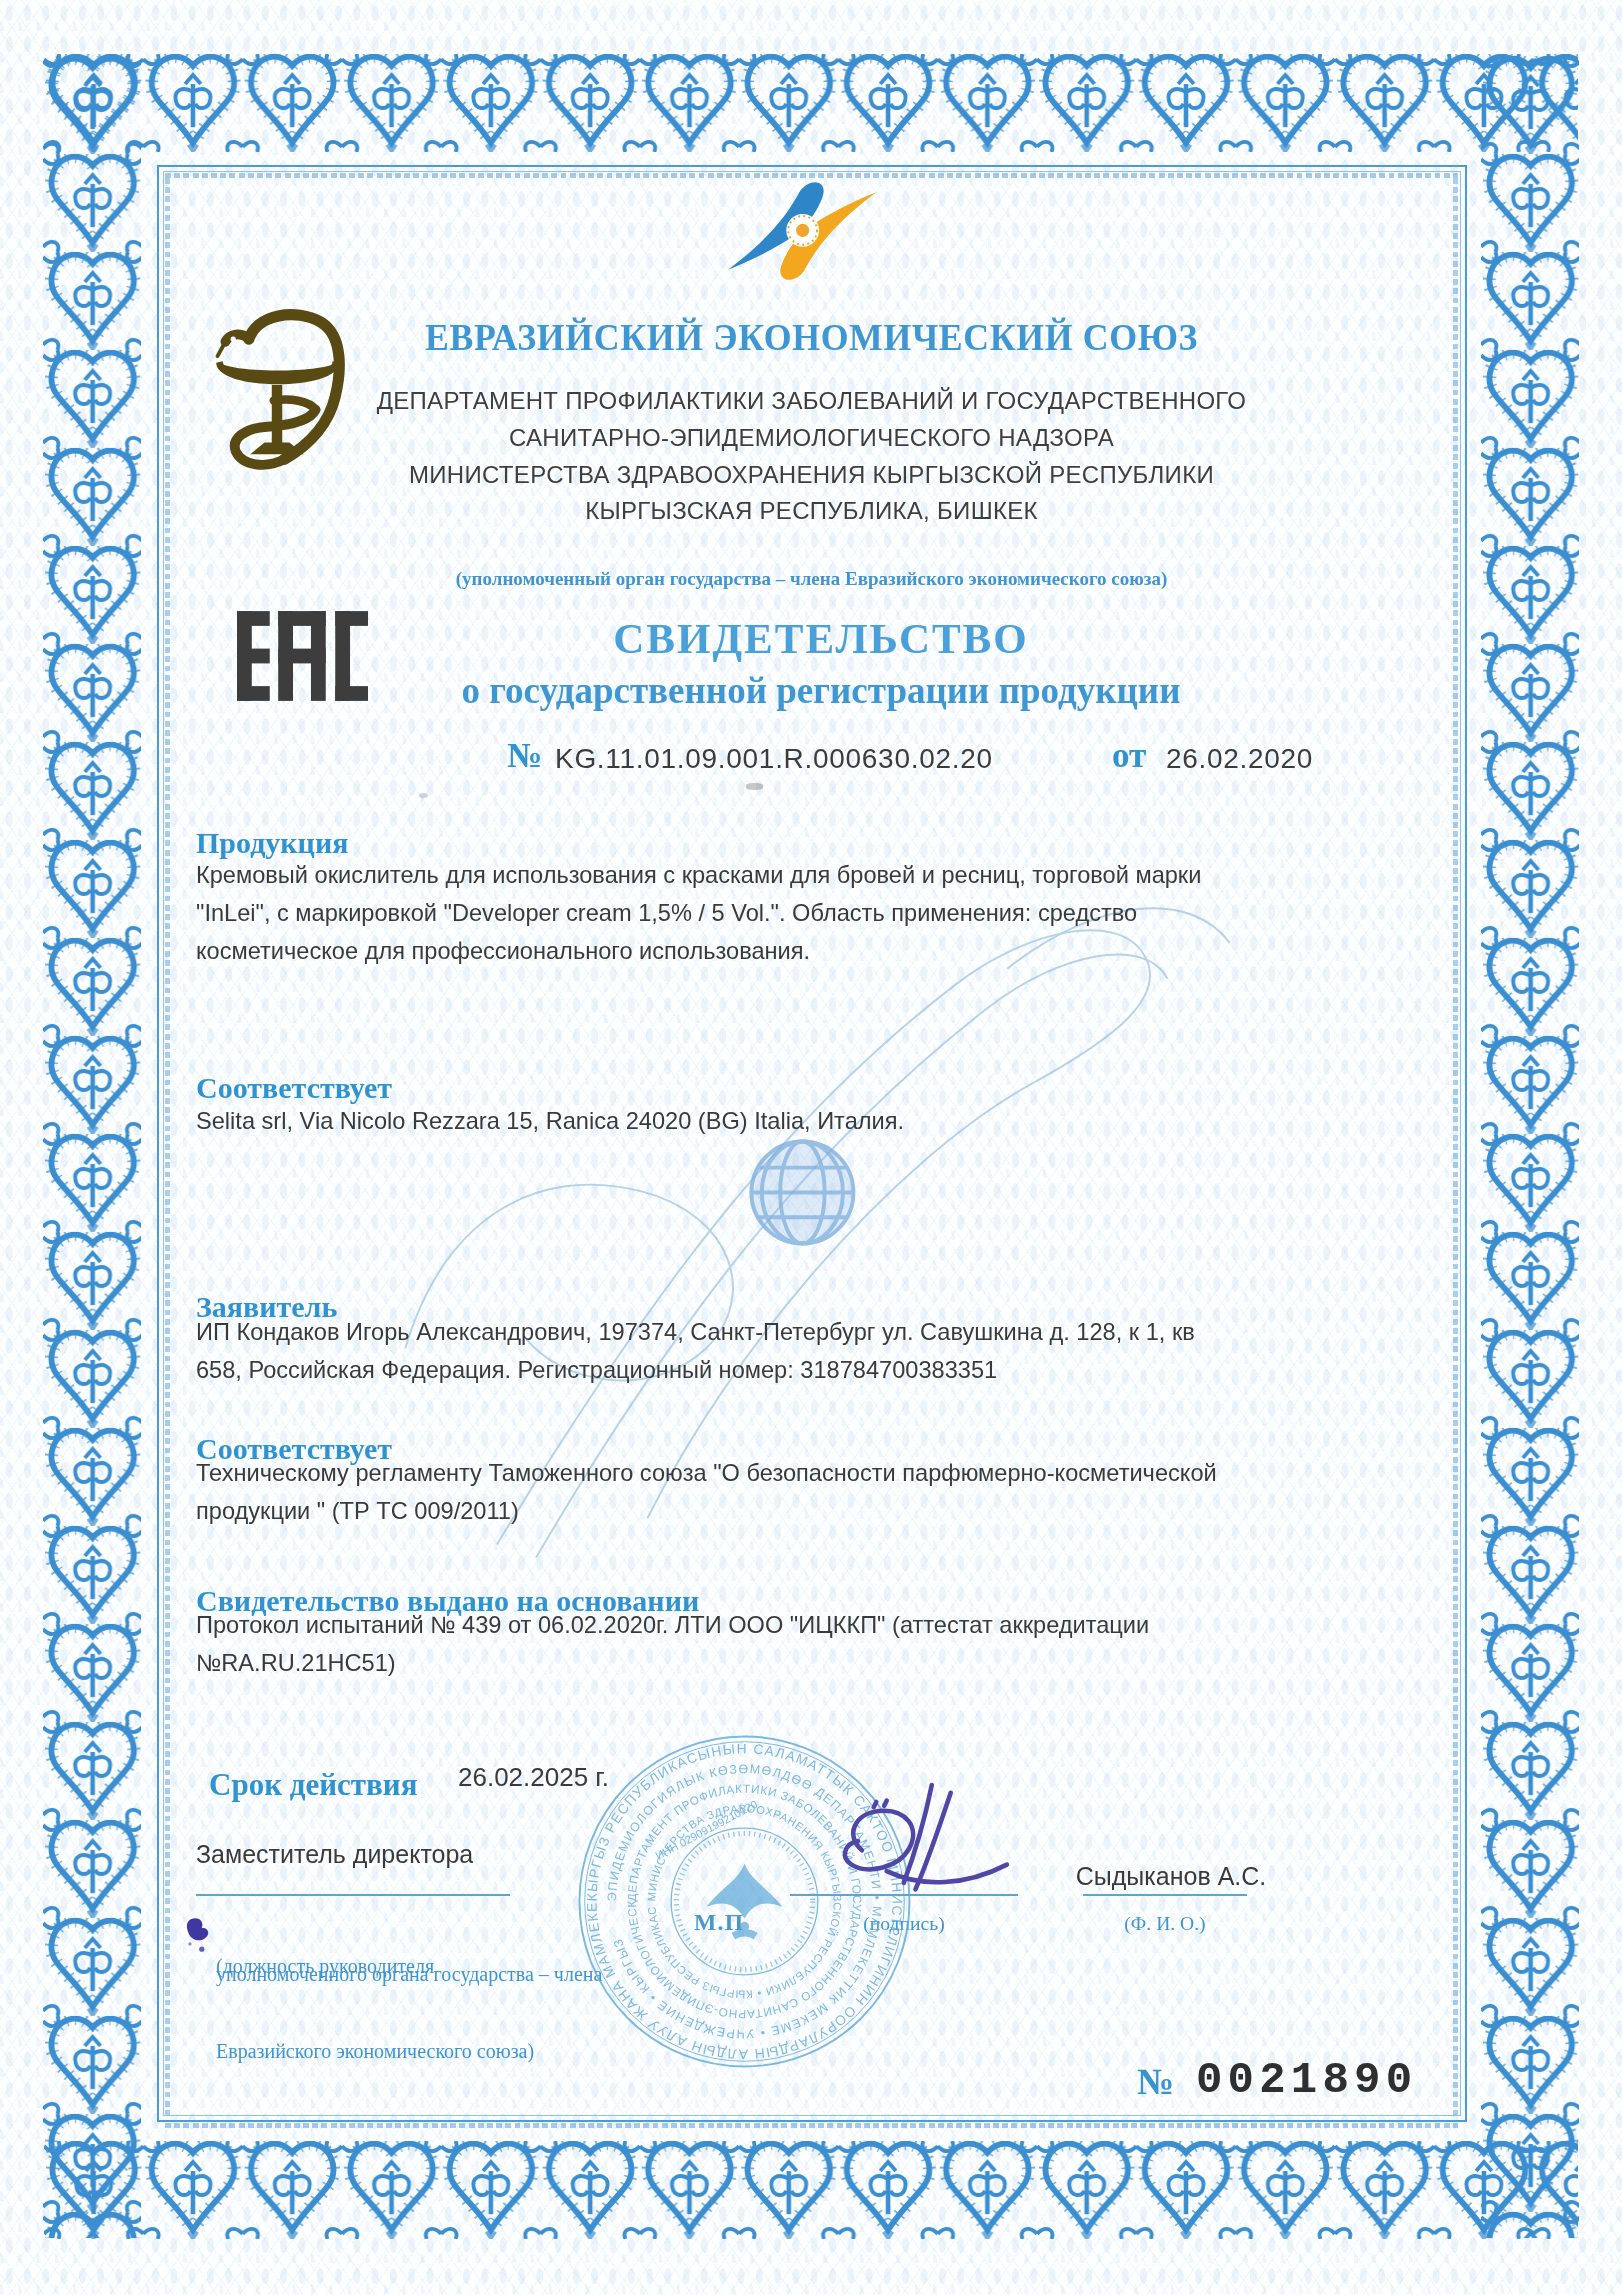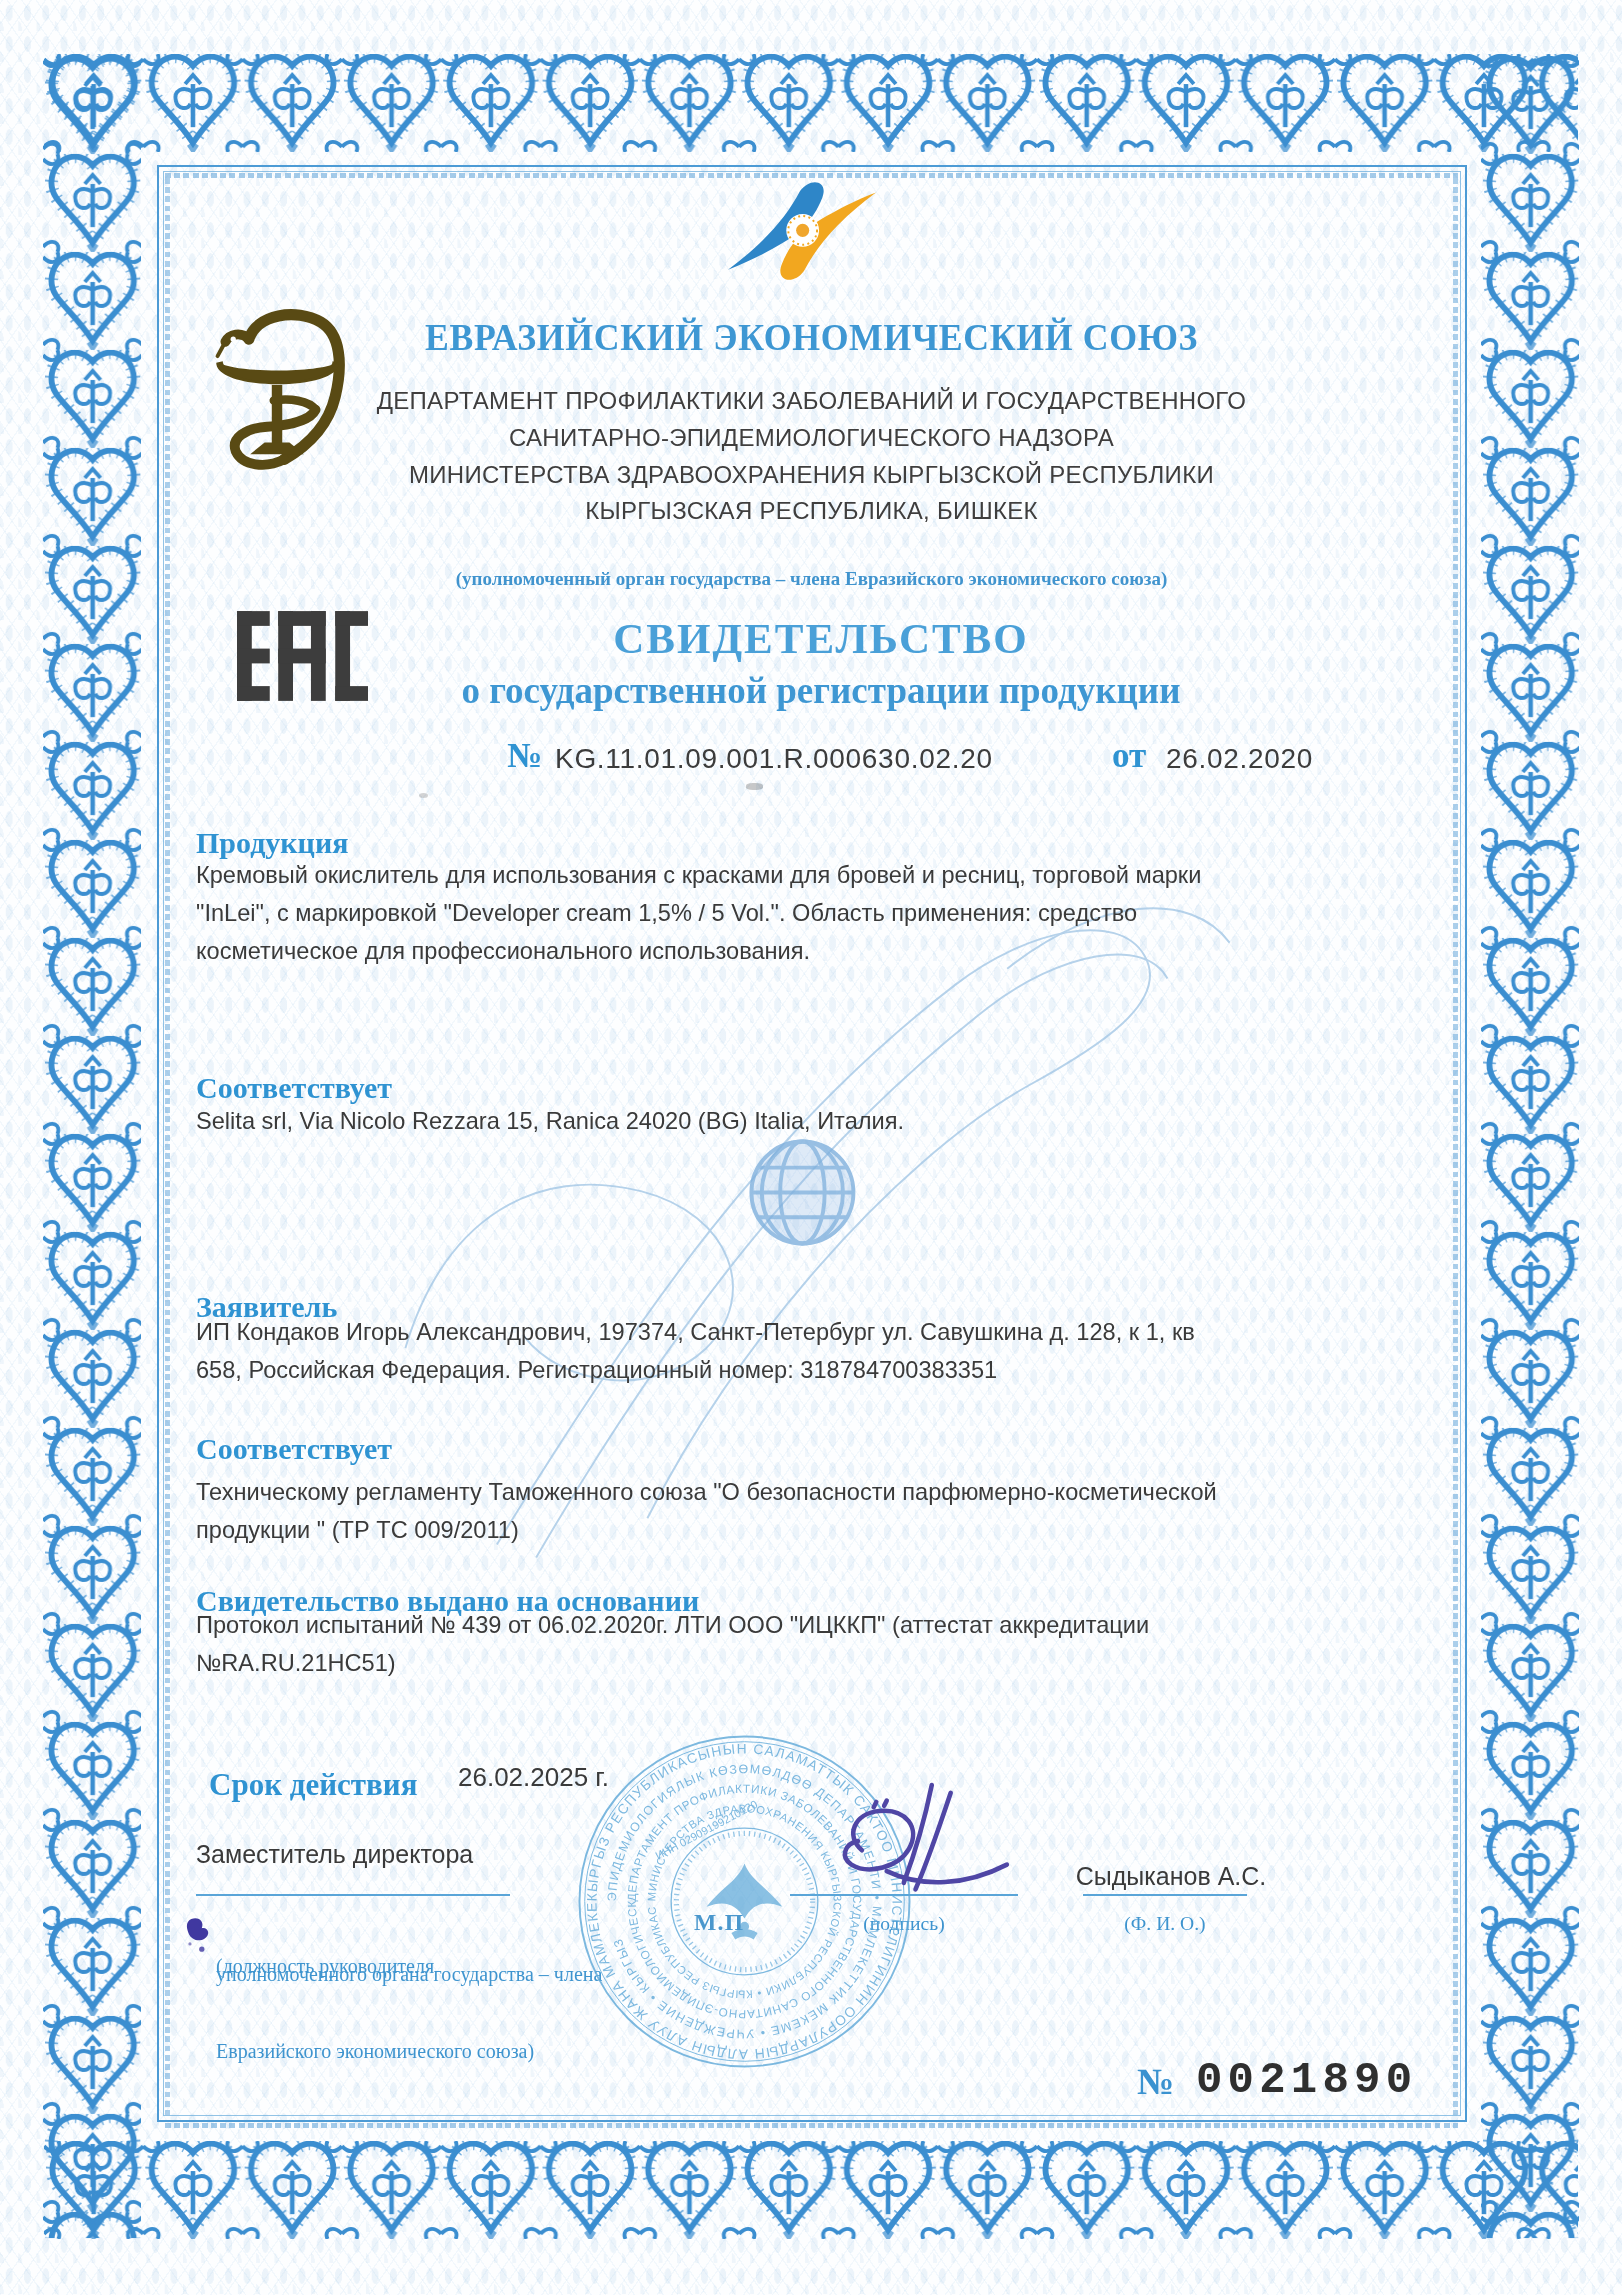--- a/index.html
+++ b/index.html
@@ -189,21 +189,21 @@
 косметическое для профессионального использования.</div>
 
   <div class="abs sec-heading serif" style="left:196px;top:1071px;">Соответствует</div>
   <div class="abs sec-body" style="top:1102px;">Selita srl, Via Nicolo Rezzara 15, Ranica 24020 (BG) Italia, Италия.</div>
 
   <div class="abs sec-heading serif" style="left:196px;top:1290px;">Заявитель</div>
   <div class="abs sec-body" style="top:1313px;">ИП Кондаков Игорь Александрович, 197374, Санкт-Петербург ул. Савушкина д. 128, к 1, кв
 658, Российская Федерация. Регистрационный номер: 318784700383351</div>
 
   <div class="abs sec-heading serif" style="left:196px;top:1432px;">Соответствует</div>
-  <div class="abs sec-body" style="top:1454px;margin-top:19px;">Техническому регламенту Таможенного союза "О безопасности парфюмерно-косметической
+  <div class="abs sec-body" style="top:1454px;">Техническому регламенту Таможенного союза "О безопасности парфюмерно-косметической
 продукции " (ТР ТС 009/2011)</div>
 
   <div class="abs sec-heading serif" style="left:196px;top:1584px;">Свидетельство выдано на основании</div>
   <div class="abs sec-body" style="top:1606px;">Протокол испытаний № 439 от 06.02.2020г. ЛТИ ООО "ИЦККП" (аттестат аккредитации
 №RA.RU.21HC51)</div>
 
   <div class="abs validity-label serif">Срок действия</div>
   <div class="abs validity-date">26.02.2025 г.</div>
   <div class="abs position-line">Заместитель директора</div>
 

